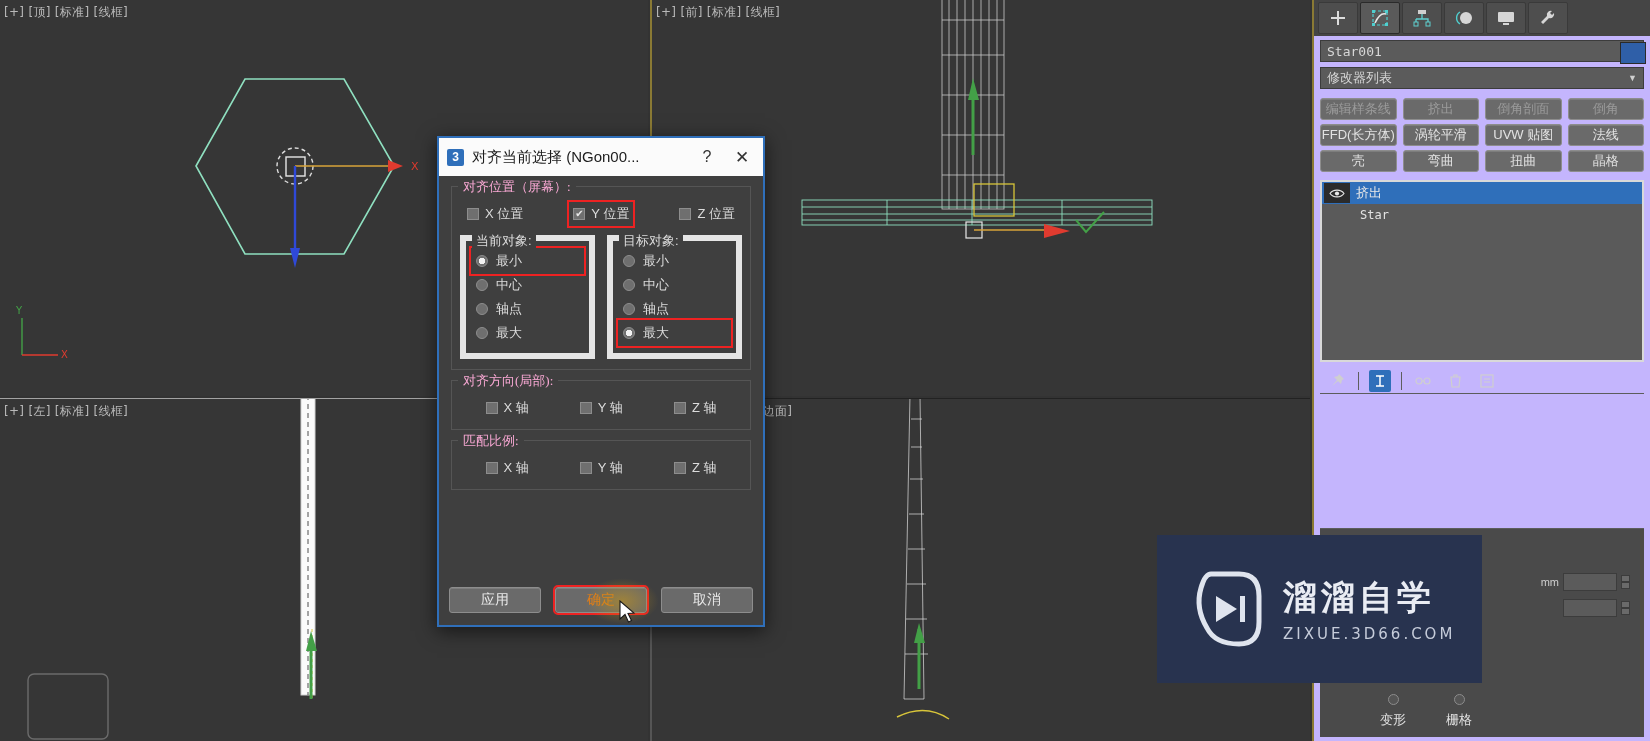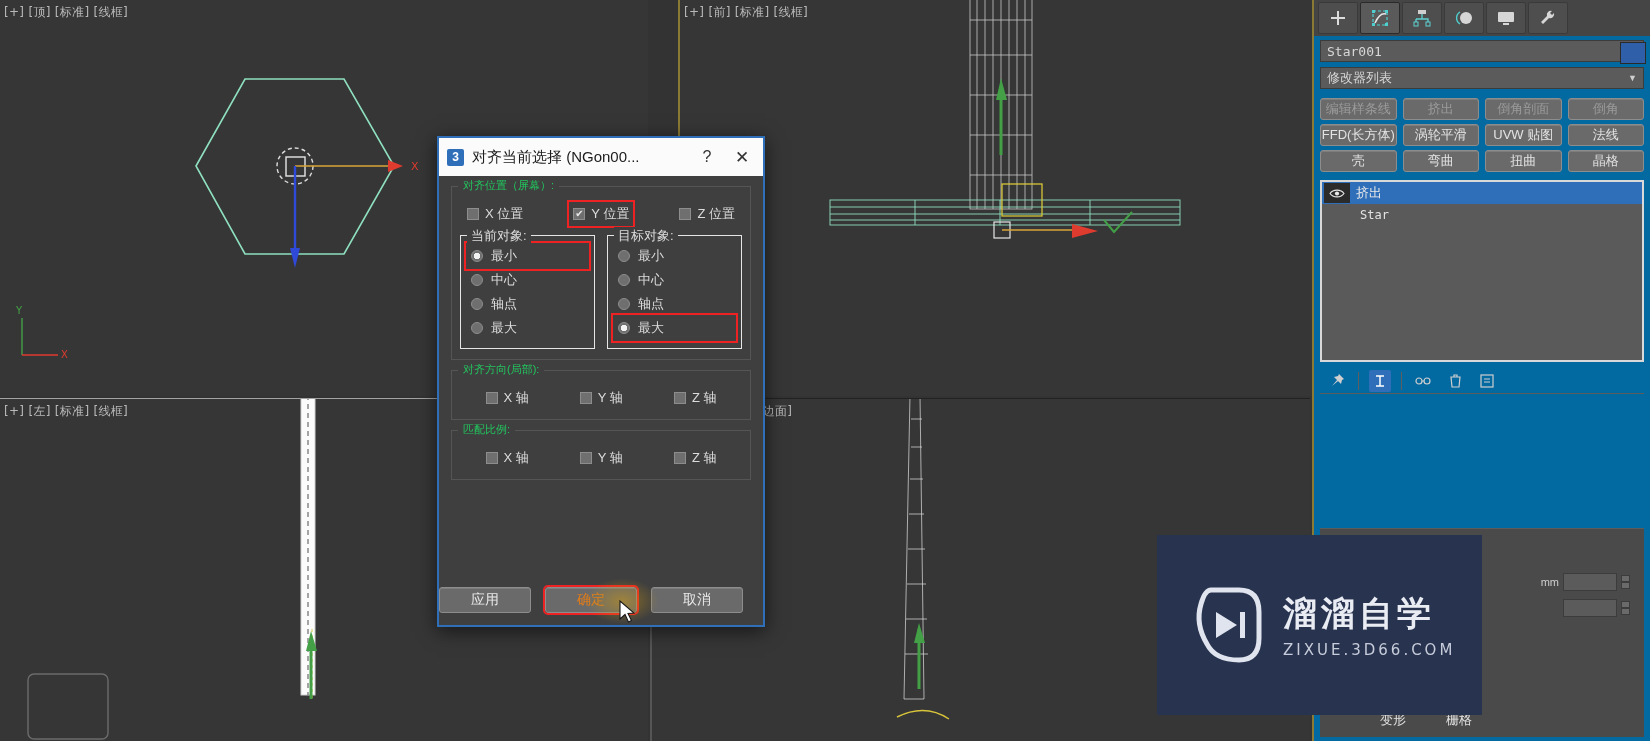--- a/index.html
+++ b/index.html
@@ -7,34 +7,34 @@
     width: 1650px; height: 741px;
     background: #2b2b2b;
     font-family: "Liberation Sans", "DejaVu Sans", sans-serif;
     overflow: hidden;
   }
   #app { position: relative; width: 1650px; height: 741px; background: #333333; }
 
   
   .viewport { position: absolute; background: #363636; overflow: hidden; }
   .vp-tl { left: 0;    top: 0;   width: 648px; height: 396px; }
-  .vp-tr { left: 678px;top: 0;   width: 660px; height: 396px; border-left: 2px solid #8a7a34; }
+  .vp-tr { left: 650px;top: 0;   width: 660px; height: 396px; border-left: 2px solid #8a7a34; }
   .vp-bl { left: 0;    top: 398px; width: 648px; height: 343px; border-top: 1px solid #a3a3a3; }
   .vp-br { left: 650px;top: 398px; width: 660px; height: 343px; border-top: 1px solid #222; border-left: 2px solid #555; }
   .vp-label {
     position: absolute; left: 4px; top: 4px;
     font-size: 12px; color: #b9b9b9; letter-spacing: .3px;
     font-family: "DejaVu Sans", sans-serif; white-space: nowrap;
   }
   .vp-canvas { position: absolute; inset: 0; }
 
   
   #cmd-panel {
     position: absolute; left: 1312px; top: 0; width: 338px; height: 741px;
-    background: #0369a1; border-left: 2px solid #8a7a34;
+    background: #c4b5fd; border-left: 2px solid #8a7a34;
   }
   #cmd-tabs {
     display: flex; align-items: center; height: 36px;
     background: #454545; padding-left: 4px; gap: 2px;
   }
   .cmd-tab {
     width: 40px; height: 32px; display: flex; align-items: center; justify-content: center;
     background: #4e4e4e; border: 1px solid #3a3a3a; border-radius: 2px; cursor: pointer;
   }
   .cmd-tab.active { background: #5a5a5a; border-color: #2a2a2a; }
@@ -136,75 +136,75 @@
     border-radius: 2px; font-weight: bold;
   }
   #dlg-title-text { flex: 1; font-size: 15px; color: #1c1c1c; }
   .dlg-help { font-size: 16px; color: #333; width: 24px; text-align: center; cursor: pointer; }
   .dlg-close { font-size: 17px; color: #333; width: 30px; text-align: center; cursor: pointer; }
 
   #dlg-body { padding: 10px 12px 0 12px; position: relative; }
   .group { border: 1px solid #555; margin-bottom: 10px; padding: 10px 8px 10px 8px; position: relative; }
   .group-title {
     position: absolute; top: -9px; left: 6px; background: #3f3f3f;
-    padding: 0 5px; font-size: 11px; color: #22c55e; white-space: nowrap;
+    padding: 0 5px; font-size: 13px; color: #f9a8d4; white-space: nowrap; font-family: Liberation Serif, serif;
   }
   .ck-row { display: flex; align-items: center; }
   .ck {
     display: flex; align-items: center; gap: 6px; font-size: 13px; color: #dcdcdc;
     cursor: pointer; padding: 2px 3px;
   }
   .ck .box {
     width: 12px; height: 12px; background: #6f6f6f; border: 1px solid #8d8d8d;
     display: flex; align-items: center; justify-content: center;
   }
   .ck .box.checked::after {
     content: "✔"; color: #e8e8e8; font-size: 10px; line-height: 10px;
   }
   .hl { outline: 2px solid #ee2222; outline-offset: 1px; }
 
   .two-col { display: flex; gap: 12px; }
-  .subgroup { flex: 1; border: 1px solid #e5e5e5; padding: 8px 6px 8px 6px; position: relative; }
+  .subgroup { flex: 1; border: 6px solid #e5e5e5; padding: 8px 6px 8px 6px; position: relative; }
   .sub-title {
     position: absolute; top: -9px; left: 6px; background: #3f3f3f;
     padding: 0 4px; font-size: 13px; color: #dcdcdc;
   }
   .radio {
     display: flex; align-items: center; gap: 8px; font-size: 13px;
     color: #dcdcdc; padding: 3px 4px; cursor: pointer;
   }
   .radio .rdot {
     width: 12px; height: 12px; border-radius: 50%;
     background: #6f6f6f; border: 1px solid #8d8d8d;
   }
   .radio .rdot.on { background: radial-gradient(circle, #f2f2f2 42%, #6f6f6f 46%); }
 
   .axis-row { display: flex; justify-content: space-around; }
 
   #dlg-buttons {
     position: absolute; left: 0; right: 0; bottom: 12px;
-    display: flex; gap: 14px;
+    display: flex; justify-content: center; gap: 14px;
   }
   .dlg-btn {
     width: 92px; height: 26px; background: #6a6a6a;
     border: 1px solid #8d8d8d; border-radius: 3px;
     color: #eaeaea; font-size: 14px; cursor: pointer;
     box-shadow: inset 0 1px 0 #7d7d7d;
   }
   .dlg-btn.ok-hl { outline: 2px solid #ee2222; outline-offset: 0px; color: #e07b1a; }
   #click-glow {
     position: absolute; left: 585px; top: 578px; width: 74px; height: 46px;
     background: radial-gradient(ellipse at center, rgba(200,150,20,.55), rgba(200,150,20,0) 70%);
     pointer-events: none;
   }
   #cursor { position: absolute; left: 619px; top: 600px; pointer-events: none; }
 
   
   #watermark {
-    position: absolute; left: 1157px; top: 535px; width: 325px; height: 180px;
+    position: absolute; left: 1157px; top: 535px; width: 325px; height: 148px;
     background: #28334f; display: flex; align-items: center; gap: 16px; padding-left: 24px;
   }
   .wm-text { display: flex; flex-direction: column; gap: 4px; }
   .wm-cn { font-size: 34px; color: #e9ecf3; letter-spacing: 4px; font-weight: bold; }
   .wm-en { font-size: 15px; color: #c6ccda; letter-spacing: 3px; font-family: "DejaVu Sans", sans-serif; }
 </style>
 </head>
 <body>
 
 <div id="app">

